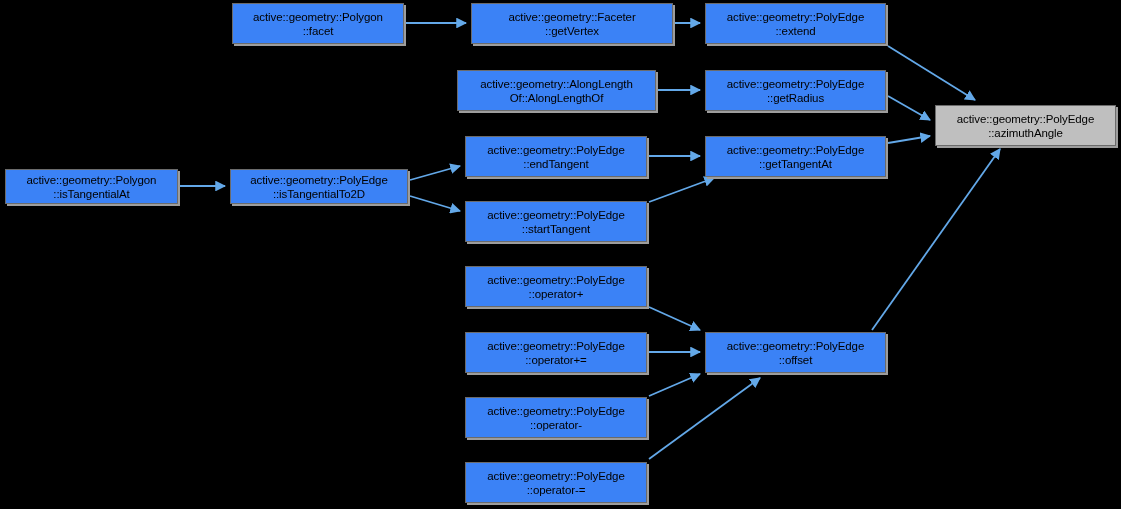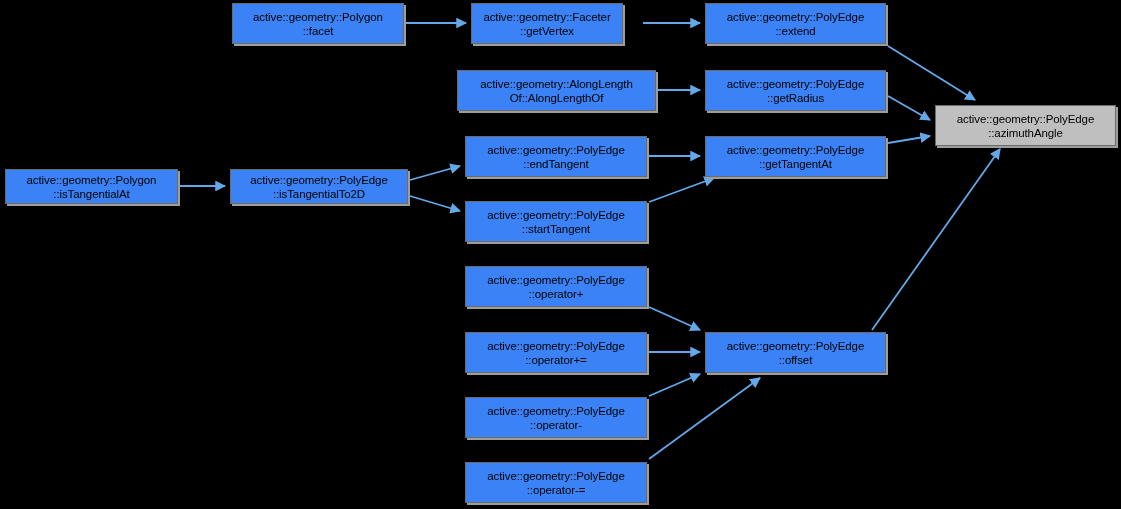--- a/index.html
+++ b/index.html
@@ -76,21 +76,21 @@
       </g>
   </svg>
 
   <div id="nodes-group">
       <div class="node" style="left: 5px; top: 169px; width: 173px; height: 35px;">active::geometry::Polygon
 ::isTangentialAt</div>
       <div class="node" style="left: 230px; top: 169px; width: 178px; height: 35px;">active::geometry::PolyEdge
 ::isTangentialTo2D</div>
       <div class="node" style="left: 232px; top: 3px; width: 172px; height: 41px;">active::geometry::Polygon
 ::facet</div>
-      <div class="node" style="left: 471px; top: 3px; width: 152px; height: 41px;">active::geometry::Faceter
+      <div class="node" style="left: 471px; top: 3px; width: 202px; height: 41px;">active::geometry::Faceter
 ::getVertex</div>
       <div class="node" style="left: 457px; top: 70px; width: 199px; height: 41px;">active::geometry::AlongLength
 Of::AlongLengthOf</div>
       <div class="node" style="left: 465px; top: 136px; width: 182px; height: 41px;">active::geometry::PolyEdge
 ::endTangent</div>
       <div class="node" style="left: 465px; top: 201px; width: 182px; height: 41px;">active::geometry::PolyEdge
 ::startTangent</div>
       <div class="node" style="left: 465px; top: 266px; width: 182px; height: 41px;">active::geometry::PolyEdge
 ::operator+</div>
       <div class="node" style="left: 465px; top: 332px; width: 182px; height: 41px;">active::geometry::PolyEdge

